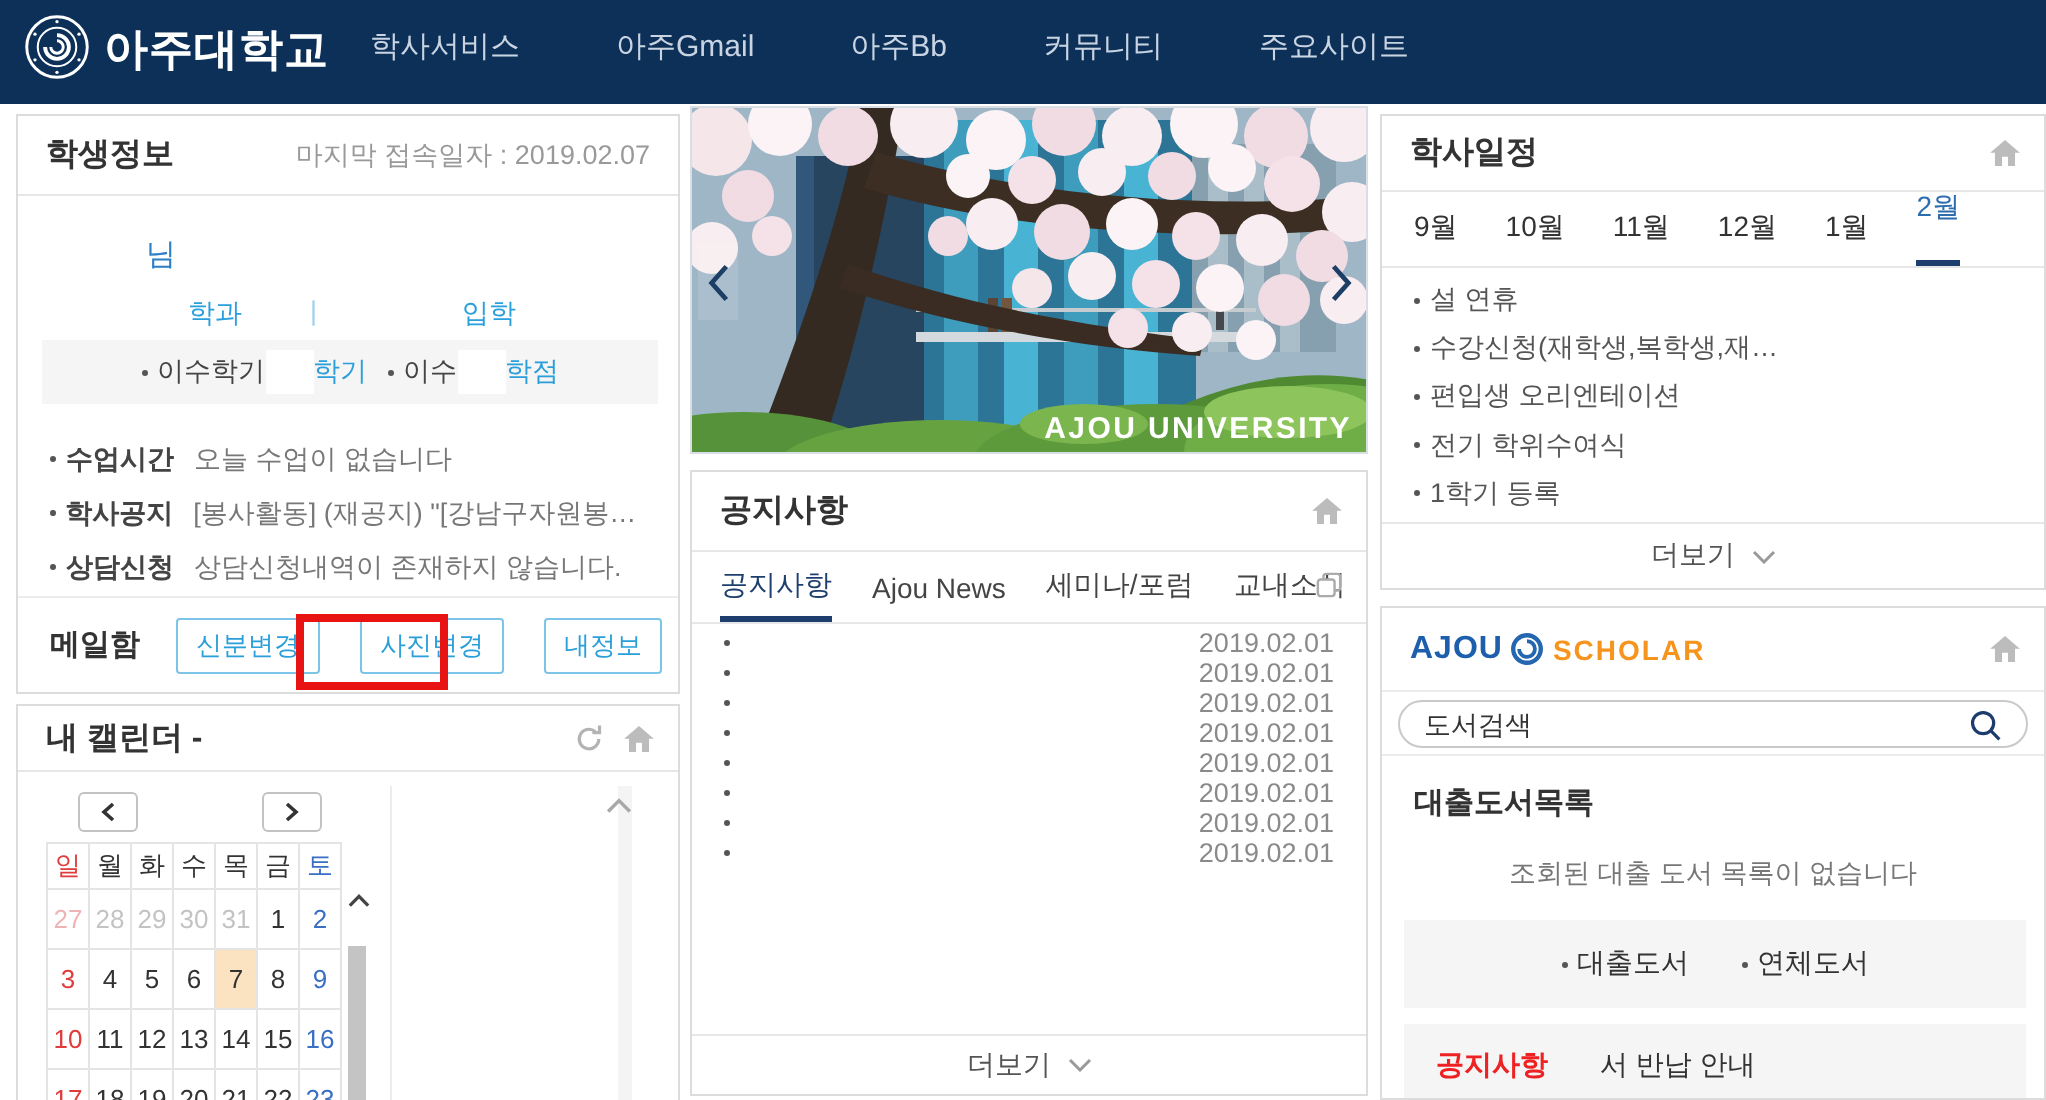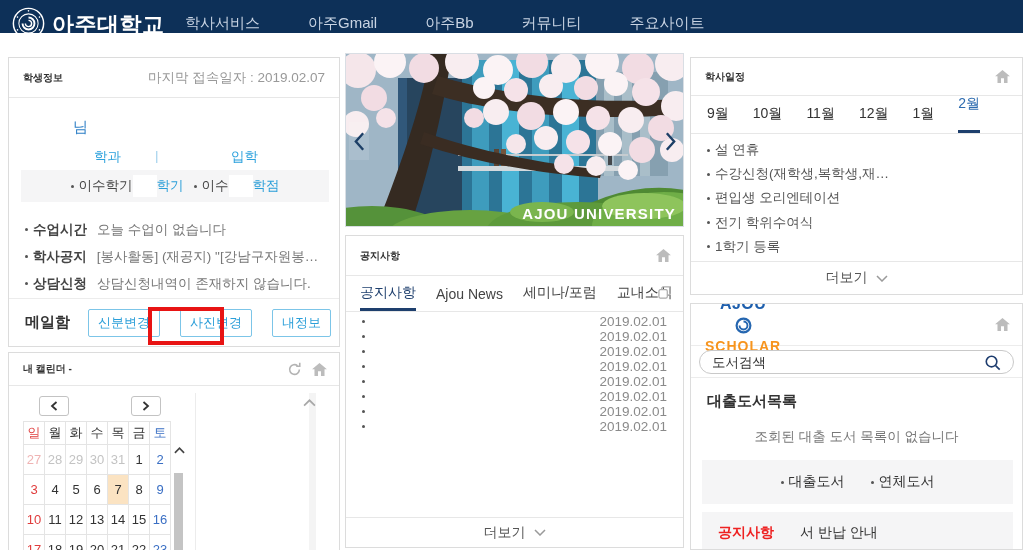--- a/index.html
+++ b/index.html
@@ -1,33 +1,33 @@
 <!DOCTYPE html>
 <html style="--navbar-bg: #0d3058; --accent-blue: #2b9fd9; --navy: #1e3f6d; --tab-active-blue: #2e6cb0; --brand-blue: #1e5fad; --brand-orange: #f7941d; --annotation-red: #e81414; --sunday-red: #e03c3c; --saturday-blue: #3a6fc4; --today-bg: #fbe3c2;"><head>
 <meta charset="utf-8">
 <style>
   * { margin:0; padding:0; box-sizing:border-box; }
   html,body { width:1023px; height:550px; }
   body { position:relative; overflow:hidden; background:#fff;
          font-family:"Liberation Sans","DejaVu Sans",sans-serif; color:#333; }
 
   
-  .navbar { position:absolute; top:0; left:0; width:1023px; height:33px;
+  .navbar { position:absolute; top:0; left:0; width:1023px; height:52px;
             background:var(--navbar-bg,#0d3058); display:flex; align-items:center; }
   .navbar .emblem { position:absolute; left:12px; top:7px; width:33px; height:33px; }
   .navbar .uni-name { position:absolute; left:52px; top:10px; font-size:22px; font-weight:bold;
                       color:#fff; letter-spacing:0.5px; }
   .nav-menu { position:absolute; left:185px; top:0; height:47px; display:flex; align-items:center; gap:48px; }
   .nav-menu .nav-item { font-size:15px; color:#c9d4e3; cursor:pointer; white-space:nowrap; }
 
   
   .panel { position:absolute; background:#fff; border:1px solid #dcdcdc; }
   .p-head { height:40px; display:flex; align-items:center; padding:0 14px;
             border-bottom:1px solid #e7e7e7; position:relative; }
-  .p-title { font-weight:bold; font-size:10px; color:#333; }
+  .p-title { font-weight:bold; font-size:16px; color:#333; }
   .head-icons { position:absolute; right:12px; top:0; height:100%; display:flex; align-items:center; gap:10px; }
   .more-row { position:absolute; left:0; right:0; bottom:0; border-top:1px solid #e7e7e7;
               display:flex; align-items:center; justify-content:center; gap:8px; cursor:pointer; }
   .more-label { font-size:14px; color:#555; }
 
   
   #student-panel { left:8px; top:57px; width:332px; height:290px; }
   .last-access { position:absolute; right:14px; font-size:13.5px; color:#999; }
   .si-name { position:absolute; left:64px; top:60px; font-size:15px; color:#2d7fc6; }
   .si-line2 { position:absolute; left:0; top:90px; width:100%; font-size:13.5px; color:#2aa0dc; }
@@ -108,21 +108,21 @@
                  border-bottom:3px solid var(--navy,#17345f); padding-bottom:17px; }
   .sched-list { position:absolute; left:0; right:0; top:76px; height:129px;
                 display:flex; flex-direction:column; justify-content:space-around; padding:4px 0; }
   .sched-item { display:flex; align-items:center; padding:0 16px; font-size:13.5px; color:#555;
                 white-space:nowrap; overflow:hidden; cursor:pointer; }
   #schedule-panel .more-row { height:33px; }
 
   
   #scholar-panel { left:690px; top:303px; width:333px; height:247px; overflow:hidden; }
   #scholar-panel .p-head { height:42px; border-bottom:1px solid #ececec; }
-  .brand { display:flex; align-items:center; gap:4px;flex-direction:column; }
+  .brand { display:flex; align-items:center; gap:4px; }
   .brand-ajou { font-size:16px; font-weight:bold; color:var(--brand-blue,#1e5fad); letter-spacing:0.5px; }
   .brand-scholar { font-size:14px; font-weight:bold; color:var(--brand-orange,#f7941d); letter-spacing:1px; }
   .search-row { position:absolute; left:0; right:0; top:42px; height:32px; border-bottom:1px solid #ececec; }
   .search-pill { position:absolute; left:8px; right:8px; top:4px; height:24px; border:1px solid #c9c9c9;
                  border-radius:13px; background:#fff; display:flex; align-items:center; padding:0 12px; }
   .search-pill input { border:none; outline:none; flex:1; font-size:13.5px; color:#333;
                        font-family:inherit; background:transparent; }
   .search-pill input::placeholder { color:#333; opacity:1; }
   .loans-title { position:absolute; left:16px; top:88px; font-weight:bold; font-size:15px; color:#333; }
   .empty-msg { position:absolute; left:0; right:0; top:124px; text-align:center; font-size:13.5px; color:#777; }

